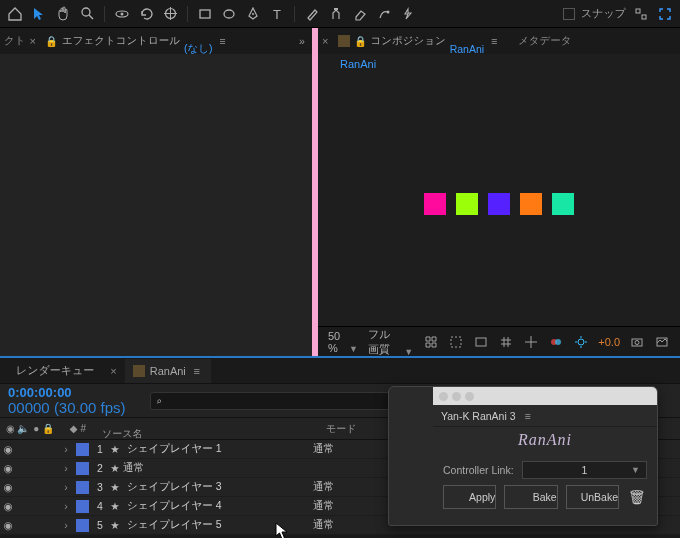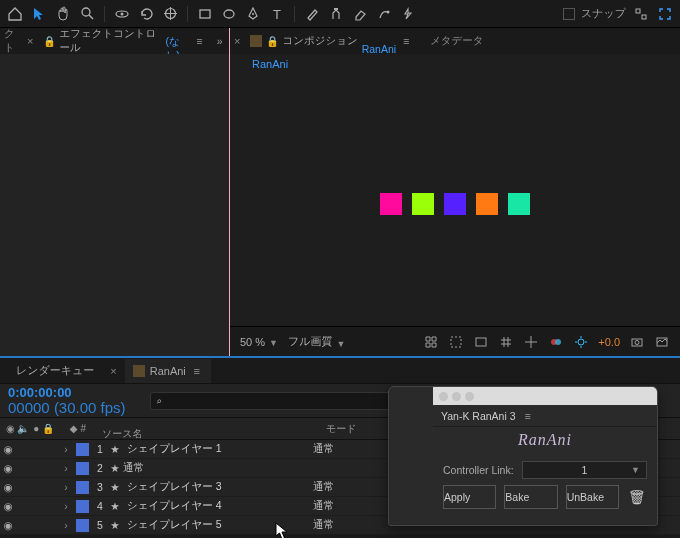--- a/index.html
+++ b/index.html
@@ -5,21 +5,21 @@
 * { margin: 0; padding: 0; box-sizing: border-box; font-family: "Hiragino Kaku Gothic Pro", "Meiryo", sans-serif; }
 body { background: #1a1a1a; color: #a8a8a8; font-size: 11px; width: 680px; height: 538px; overflow: hidden; position: relative; }
 .toolbar { height: 28px; background: #1a1a1a; display: flex; align-items: center; padding: 0 6px; gap: 6px; border-bottom: 1px solid #000; }
 .toolbar .icon { width: 18px; height: 18px; display: flex; align-items: center; justify-content: center; color: #b0b0b0; cursor: pointer; }
 .toolbar .icon.active { color: #288ce8; }
 .toolbar .sep { width: 1px; height: 16px; background: #333; margin: 0 2px; }
 .toolbar .right { margin-left: auto; display: flex; align-items: center; gap: 6px; }
 .snap-label { font-size: 11px; color: #a0a0a0; }
 .check { width: 12px; height: 12px; border: 1px solid #555; }
 .panels-row { height: 330px; display: flex; border-bottom: 2px solid #2878c8; }
-.panel-left { width: 230px; display: flex; flex-direction: column; border-right: 1px solid #f9a8d4; }
+.panel-left { width: 318px; display: flex; flex-direction: column; border-right: 6px solid #f9a8d4; }
 .panel-right { flex: 1; display: flex; flex-direction: column; }
 .tab-bar { height: 26px; background: #1a1a1a; display: flex; align-items: center; padding: 0 4px; font-size: 10.5px; gap: 4px; }
 .tab { display: flex; align-items: center; gap: 4px; padding: 0 6px; height: 24px; }
 .close-x { color: #888; cursor: pointer; font-size: 11px; }
 .lock-icon, .menu-icon, .arrow-icon { width: 12px; display: inline-flex; justify-content: center; color: #999; }
 .blue-link { color: #3a9cff; margin-top: 16px; }
 .panel-body { flex: 1; background: #232323; position: relative; }
 .panel-right .panel-body { background: #1e1e1e; }
 .comp-sub-tab { position: absolute; left: 22px; top: 4px; color: #3a9cff; font-size: 11px; }
 .viewer { position: absolute; left: 0; right: 0; top: 28px; bottom: 30px; background: #1e1e1e; display:flex; align-items:center; justify-content:center; }
@@ -57,21 +57,21 @@
 .floating-panel { position: absolute; left: 388px; top: 386px; width: 270px; height: 140px; background: #2a2a2a; border: 1px solid #444; border-radius: 6px 6px 3px 3px; box-shadow: 0 4px 12px rgba(0,0,0,.5); display: flex; flex-direction: column; overflow: hidden; padding-left: 44px; }
 .fp-titlebar { height: 18px; background: #dcdcdc; display: flex; align-items: center; padding: 0 6px; gap: 4px; }
 .mac-dot { width: 9px; height: 9px; border-radius: 50%; background: #c4c4c4; }
 .fp-header { height: 22px; display: flex; align-items: center; padding: 0 8px; gap: 6px; font-size: 10.5px; color: #ccc; border-bottom: 1px solid #1e1e1e; }
 .fp-body { flex: 1; padding: 4px 10px 8px; display: flex; flex-direction: column; gap: 6px; position:relative;}
 .ranani-logo { text-align: center; font-size: 16px; font-style: italic; color: #c8b8d8; letter-spacing: 1px; font-family: cursive; height:24px; }
 .fp-row { display: flex; align-items: center; gap: 8px; font-size: 10.5px; }
 .fp-select { flex: 1; background: #1e1e1e; border: 1px solid #444; height: 18px; padding: 0 6px; color: #ccc; display:flex; align-items:center; justify-content:center; position:relative;}
 .fp-select .chev-down { position:absolute; right:6px; }
 .fp-buttons { display: flex; gap: 8px; align-items: center; }
-.fp-btn { flex: 1; height: 24px; background: transparent; border: 1px solid #555; color: #ccc; font-size: 10.5px; cursor: pointer; display:flex; align-items:center; justify-content:flex-start;}
+.fp-btn { flex: 1; height: 24px; background: transparent; border: 1px solid #555; color: #ccc; font-size: 10.5px; cursor: pointer; display:flex; align-items:center; justify-content:flex-end;}
 .trash { width: 20px; text-align: center; color: #ccc; cursor: pointer; font-size:14px;}
 .cursor-arrow { position: absolute; left: 275px; top: 522px; width: 14px; height: 18px; pointer-events:none; }
 svg { display: block; }
 </style>
 </head>
 <body>
 
 <div class="toolbar">
   <span class="icon">
       <svg width="16" height="16" viewBox="0 0 16 16">

